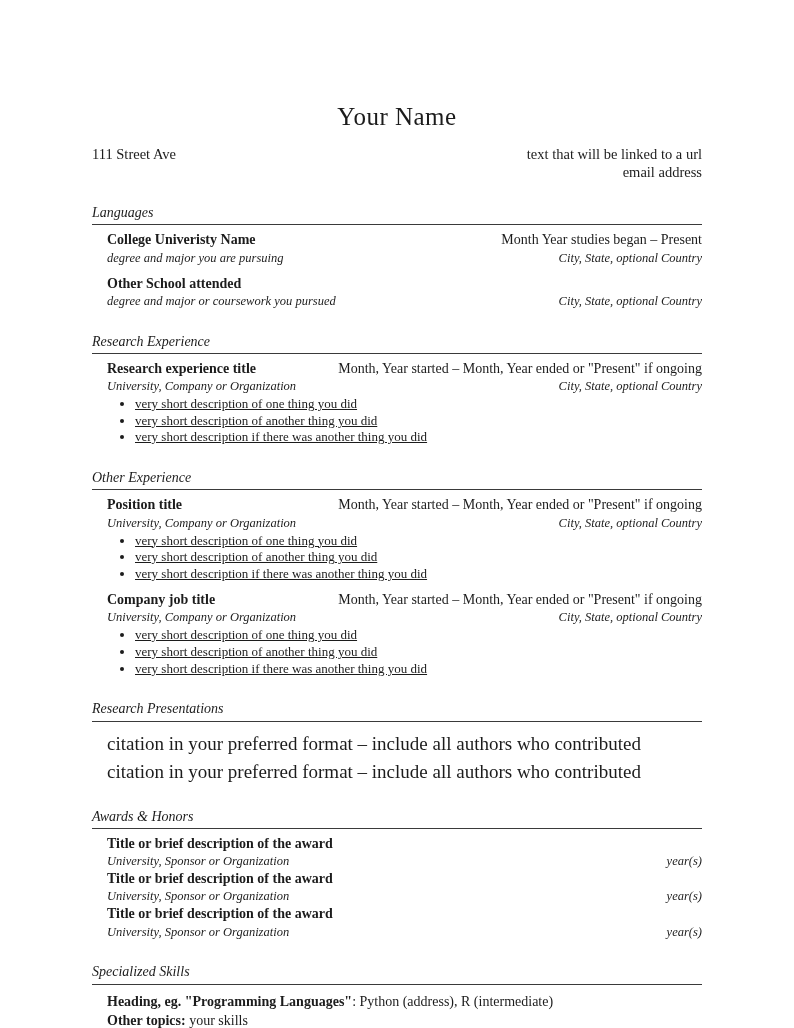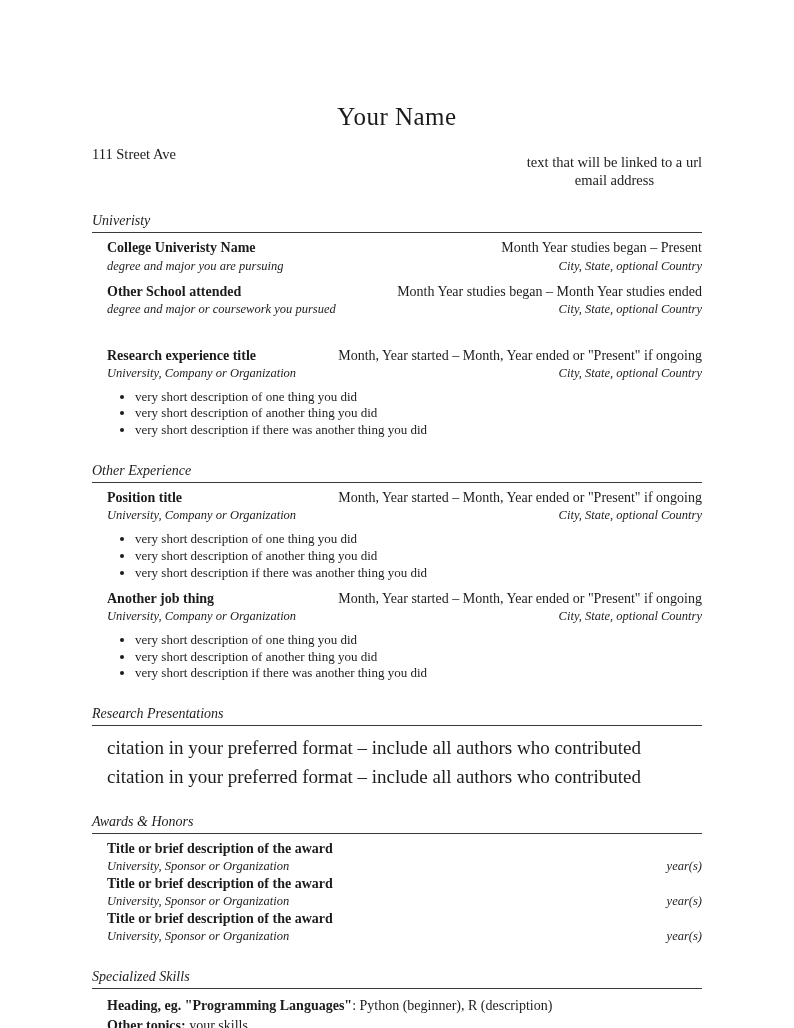--- a/index.html
+++ b/index.html
@@ -22,42 +22,42 @@
     line-height: 1.2;
   }
   .contact {
     display: flex;
     justify-content: space-between;
     align-items: flex-start;
     margin-top: 13px;
     font-size: 14.5px;
     line-height: 1.25;
   }
-  .contact-right { text-align: center; margin-top: 8px; }
+  .contact-right { text-align: right; }
   .section { margin-top: 23px; }
   .section-heading {
     font-style: italic;
     font-size: 14px;
     padding-bottom: 2px;
     border-bottom: 1px solid #3a3a3a;
     line-height: 1.3;
   }
   .section-body { padding-left: 15px; padding-top: 6px; }
   .row {
     display: flex;
     justify-content: space-between;
     align-items: baseline;
     gap: 4px;
   }
   .entry { margin-top: 8px; }
   .entry:first-child { margin-top: 0; }
   .entry-title { font-weight: bold; font-size: 14px; line-height: 1.3; white-space: nowrap; }
   .entry-dates { font-size: 14px; line-height: 1.3; text-align: center; }
   .subrow { font-style: italic; font-size: 12.5px; line-height: 1.35; text-align: center; }
-  .bullets { list-style: disc; padding-left: 28px; margin-top: 7px; }
+  .bullets { list-style: disc; padding-left: 28px; margin-top: 1px; text-decoration: underline; }
   .bullets li { font-size: 13px; line-height: 1.14; padding: 1px 0; }
   .citation { font-size: 19px; line-height: 1.3; margin-top: 4px; }
   .award-title { font-weight: bold; font-size: 14px; line-height: 1.3; }
   .award-sub { margin-top: 0px; }
   .skill-line { font-size: 14px; line-height: 1.28; margin-top: 2px; }
   .skill-label { font-weight: bold; }
 </style>
 </head>
 <body>
 
@@ -69,46 +69,46 @@
     <div class="contact-left">
       <div>111 Street Ave</div>
     </div>
     <div class="contact-right">
       <div>text that will be linked to a url</div>
       <div>email address</div>
     </div>
   </div>
 
   <div class="section">
-    <div class="section-heading">Univeristy</div>
+    <div class="section-heading">Languages</div>
     <div class="section-body">
       <div class="entry">
         <div class="row">
           <span class="entry-title">College Univeristy Name</span>
           <span class="entry-dates">Month Year studies began – Present</span>
         </div>
         <div class="row subrow">
           <span>degree and major you are pursuing</span>
           <span>City, State, optional Country</span>
         </div>
       </div>
       <div class="entry">
         <div class="row">
           <span class="entry-title">Other School attended</span>
-          <span class="entry-dates">Month Year studies began – Month Year studies ended</span>
         </div>
         <div class="row subrow">
           <span>degree and major or coursework you pursued</span>
           <span>City, State, optional Country</span>
         </div>
       </div>
     </div>
   </div>
 
   <div class="section">
+    <div class="section-heading">Research Experience</div>
     <div class="section-body">
       <div class="entry">
         <div class="row">
           <span class="entry-title">Research experience title</span>
           <span class="entry-dates">Month, Year started – Month, Year ended or "Present" if ongoing</span>
         </div>
         <div class="row subrow">
           <span>University, Company or Organization</span>
           <span>City, State, optional Country</span>
         </div>
@@ -134,21 +134,21 @@
           <span>City, State, optional Country</span>
         </div>
         <ul class="bullets">
           <li>very short description of one thing you did</li>
           <li>very short description of another thing you did</li>
           <li>very short description if there was another thing you did</li>
         </ul>
       </div>
       <div class="entry">
         <div class="row">
-          <span class="entry-title">Another job thing</span>
+          <span class="entry-title">Company job title</span>
           <span class="entry-dates">Month, Year started – Month, Year ended or "Present" if ongoing</span>
         </div>
         <div class="row subrow">
           <span>University, Company or Organization</span>
           <span>City, State, optional Country</span>
         </div>
         <ul class="bullets">
           <li>very short description of one thing you did</li>
           <li>very short description of another thing you did</li>
           <li>very short description if there was another thing you did</li>
@@ -188,20 +188,20 @@
           <span>University, Sponsor or Organization</span>
           <span>year(s)</span>
         </div>
       </div>
     </div>
   </div>
 
   <div class="section">
     <div class="section-heading">Specialized Skills</div>
     <div class="section-body">
-      <div class="skill-line"><span class="skill-label">Heading, eg. "Programming Languages"</span><span>: Python (beginner), R (description)</span></div>
+      <div class="skill-line"><span class="skill-label">Heading, eg. "Programming Languages"</span><span>: Python (address), R (intermediate)</span></div>
       <div class="skill-line"><span class="skill-label">Other topics:</span><span> your skills</span></div>
       <div class="skill-line"><span class="skill-label">Other topics:</span><span> your skills</span></div>
 
     </div>
   </div>
 
 </div>
 
 </body></html>

